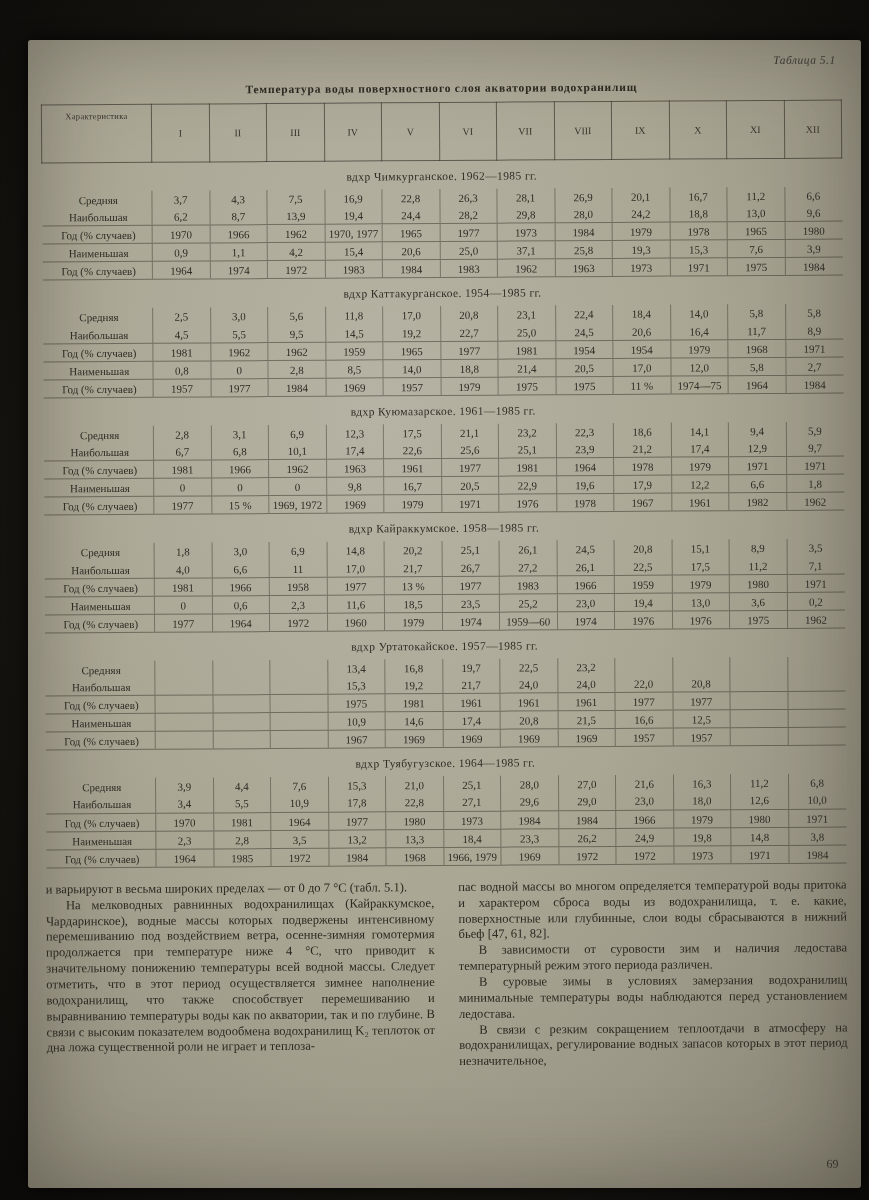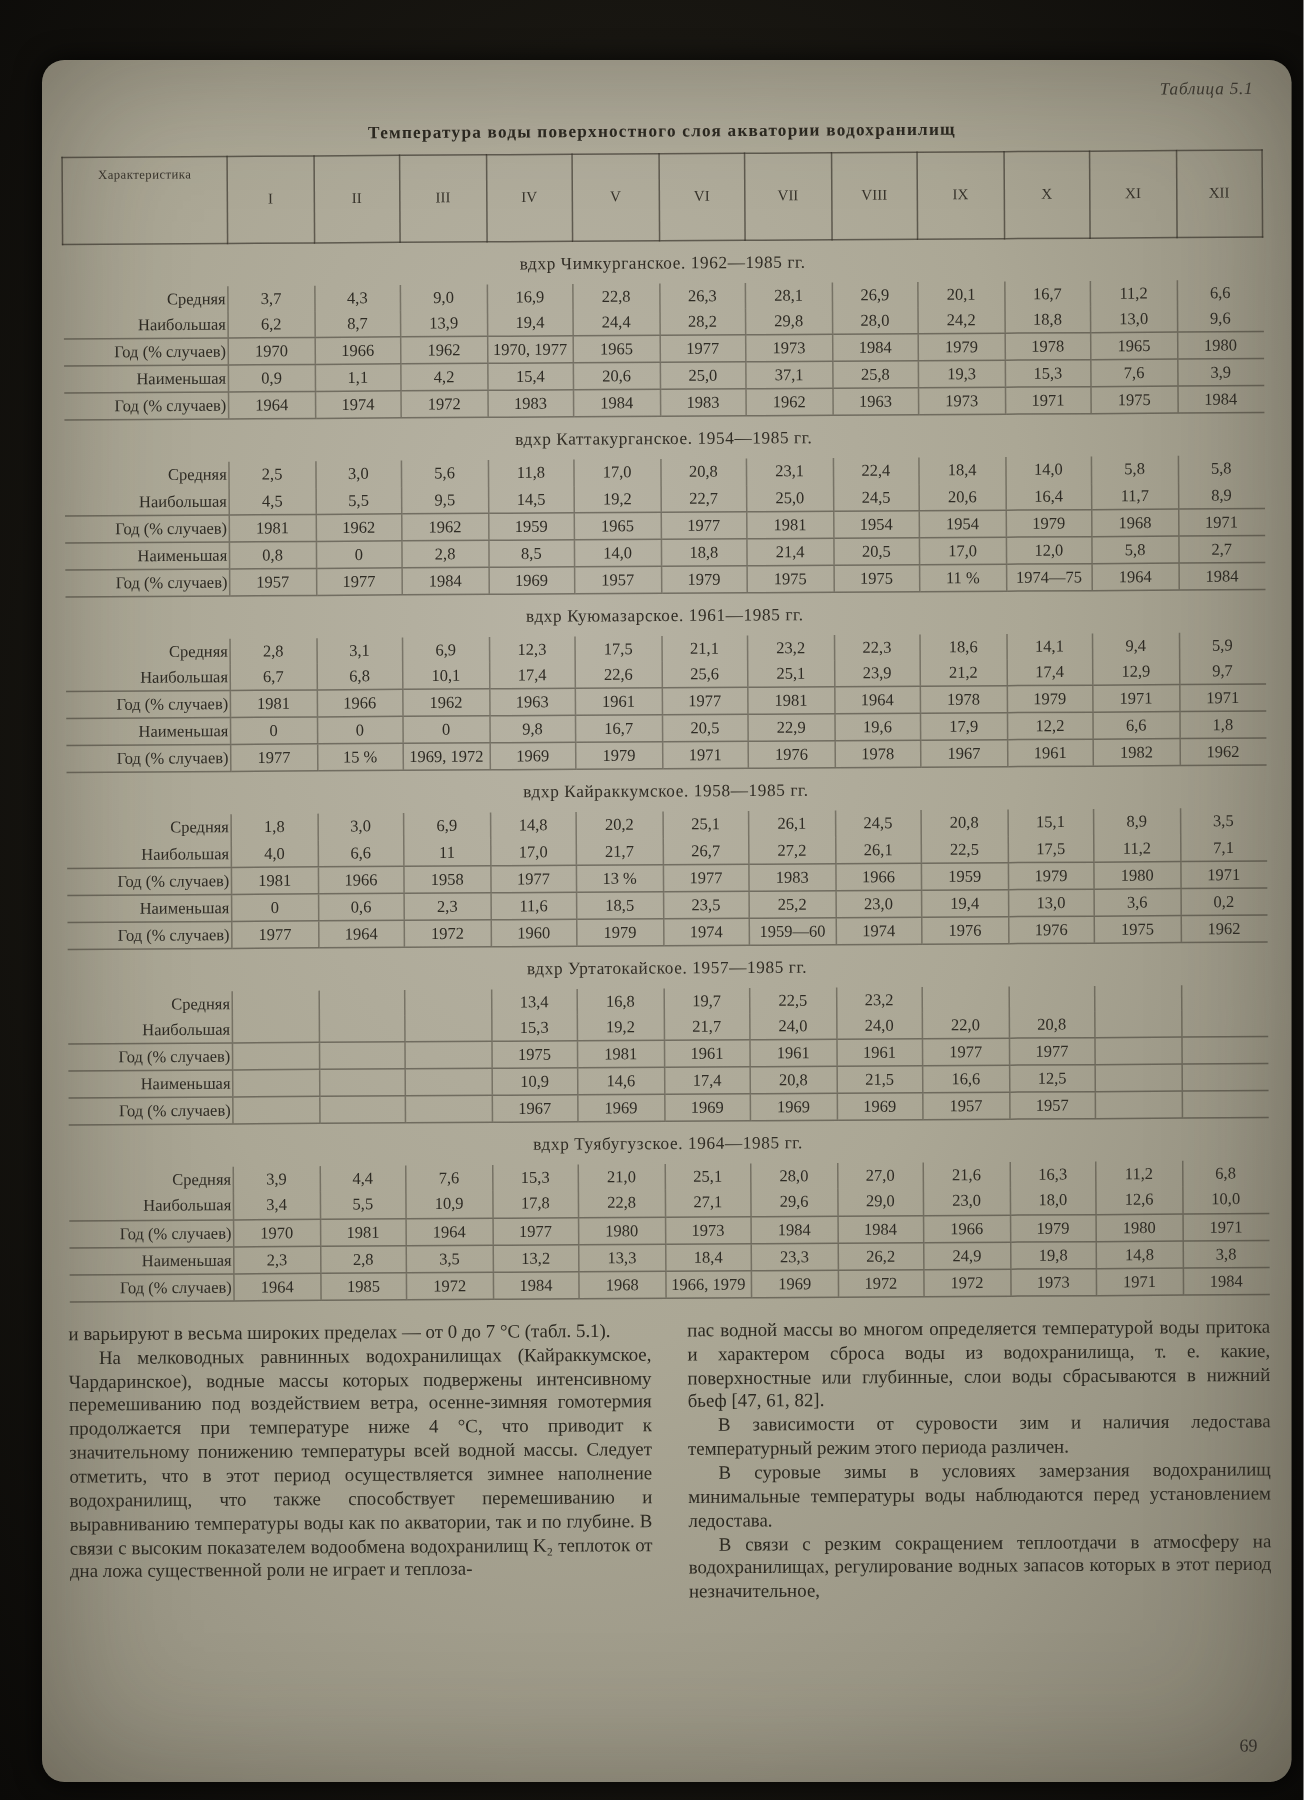--- a/index.html
+++ b/index.html
@@ -5,21 +5,21 @@
   html,body{margin:0;padding:0;}
   body{
     width:869px;height:1200px;overflow:hidden;position:relative;
     background:radial-gradient(ellipse at 50% 45%, #3a372f 0%, #181611 55%, #0b0a08 100%);
     font-family:"Liberation Serif","DejaVu Serif",serif;
   }
   .page{
     position:absolute;left:28px;top:40px;width:833px;height:1148px;
     background:radial-gradient(ellipse at 42% 32%, #b7b3a4 0%, #aba795 45%, #9b9786 72%, #837f6f 100%);
     box-shadow:0 0 18px rgba(0,0,0,.8), inset 0 0 90px rgba(40,35,25,.35);
-    border-radius:15px;
+    border-radius:3px;
   }
   .page-inner{
     position:absolute;inset:0;padding:12px 16px;box-sizing:border-box;
     transform:rotate(-0.35deg);
     color:#2e2b24;
   }
   .table-label{
     text-align:right;font-style:italic;font-size:11.5px;letter-spacing:.5px;
     margin:4px 6px 14px 0;color:#3a362e;
   }
@@ -43,21 +43,21 @@
     text-align:center;font-size:11.5px;padding:9px 0 7px 0;
     letter-spacing:.4px;color:#312d25;
   }
   .data-row td{
     font-size:11px;text-align:center;padding:3px 1px 2px 1px;
     border-bottom:1px solid rgba(50,46,38,.5);
     line-height:1.1;
   }
   .data-row td + td{border-left:1px solid rgba(50,46,38,.45);}
   .data-row.first-of-group td{border-bottom:none;}
-  .data-row td.row-label{text-align:right;padding-left:4px;font-size:11px;}
+  .data-row td.row-label{text-align:center;padding-left:4px;font-size:11px;}
   .body-text{
     display:flex;gap:24px;margin-top:14px;
     text-align:justify;font-size:12.6px;line-height:1.26;color:#2c2921;
   }
   .body-text .col{flex:1 1 0;}
   .body-text p{margin:0;}
   .body-text p.indent{text-indent:1.6em;}
   .page-number{
     position:absolute;right:26px;bottom:14px;font-size:12px;color:#34302a;
   }
@@ -94,21 +94,21 @@
           </tr>
         </thead>
       <tbody id="table-body">
           <tr class="section-heading-row">
             <td colspan="13">вдхр Чимкурганское. 1962—1985 гг.</td>
           </tr>
           <tr class="data-row first-of-group">
             <td class="row-label">Средняя</td>
             <td>3,7</td>
             <td>4,3</td>
-            <td>9,0</td>
+            <td>7,5</td>
             <td>16,9</td>
             <td>22,8</td>
             <td>26,3</td>
             <td>28,1</td>
             <td>26,9</td>
             <td>20,1</td>
             <td>16,7</td>
             <td>11,2</td>
             <td>6,6</td>
           </tr>

